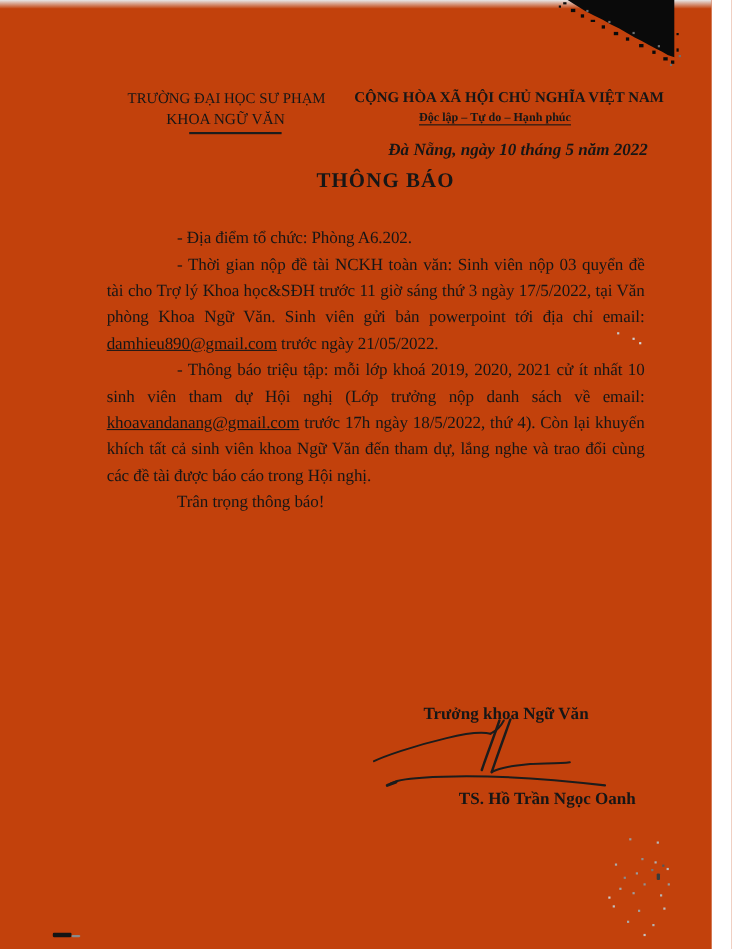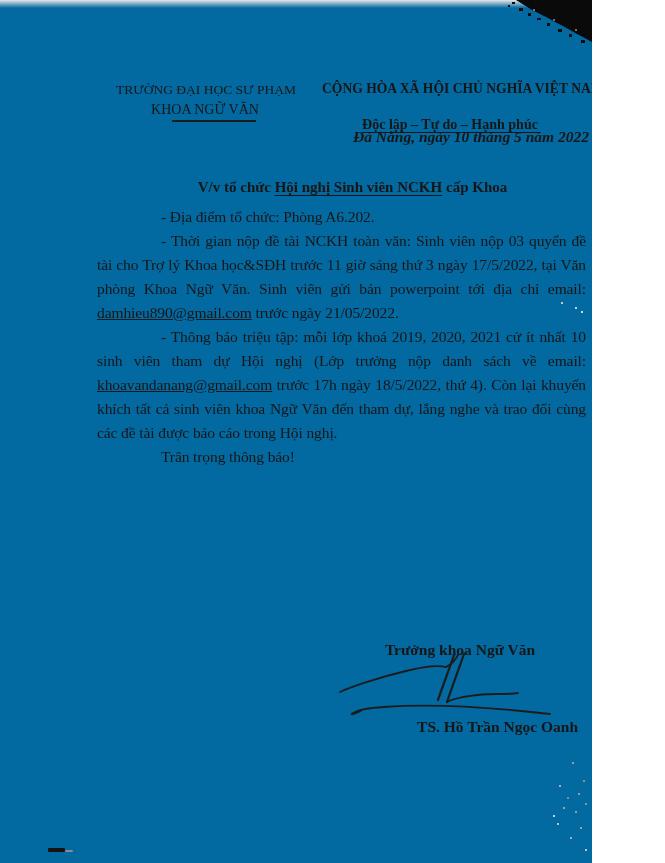--- a/index.html
+++ b/index.html
@@ -1,20 +1,20 @@
 <!DOCTYPE html>
 <html><head>
 <meta charset="utf-8">
 <style>
   html, body { margin: 0; padding: 0; background: #ffffff; }
   .page {
     position: relative;
-    width: 592px;
+    width: 647px;
     height: 863px;
-    background: #0369a1;
+    background: #c2410c;
     overflow: hidden;
     font-family: "Liberation Serif", "DejaVu Serif", serif;
     color: #161616;
   }
   .top-shade {
     position: absolute; top: 0; left: 0; width: 100%; height: 8px;
     background: linear-gradient(#e7e7e7, rgba(255,255,255,0));
     pointer-events: none;
   }
   
@@ -27,21 +27,21 @@
   .hdr-left .rule {
     width: 84px; height: 2px; background: #1c1c1c;
     margin: 2px auto 0 auto; transform: translateX(9px);
   }
   .hdr-right {
     position: absolute; left: 322px; top: 80px; width: 256px;
     text-align: center; line-height: 1.3;
   }
   .hdr-right .l1 { font-size: 13.6px; font-weight: 700; white-space: nowrap; }
   .hdr-right .l2 {
-    font-size: 14px; font-weight: 700; margin-top: 18px;
+    font-size: 11px; font-weight: 700; margin-top: 2px;
     text-decoration: underline; text-underline-offset: 3px; white-space: nowrap;
   }
   .dateline {
     position: absolute; left: 353px; top: 128px; width: 225px;
     text-align: center; font-style: italic; font-weight: 700;
     font-size: 15.5px; white-space: nowrap;
   }
   
   .doc-title {
     position: absolute; left: 97px; top: 154px; width: 489px;
@@ -118,21 +118,21 @@
     <div class="rule"></div>
   </div>
 
   <div class="hdr-right">
     <div class="l1">CỘNG HÒA XÃ HỘI CHỦ NGHĨA VIỆT NAM</div>
     <div class="l2">Độc lập – Tự do – Hạnh phúc</div>
   </div>
 
   <div class="dateline">Đà Nẵng, ngày 10 tháng 5 năm 2022</div>
 
-  <div class="doc-sub"><span>V/v tổ chức </span><span class="u-seg">Hội nghị Sinh viên NCKH</span><span> cấp Khoa</span></div>
+  <div class="doc-title">THÔNG BÁO</div>
 
   <div class="body-text">
     <p>- Địa điểm tổ chức: Phòng A6.202.</p>
     <p><span>- Thời gian nộp đề tài NCKH toàn văn: Sinh viên nộp 03 quyển đề tài cho Trợ lý Khoa học&amp;SĐH trước 11 giờ sáng thứ 3 ngày 17/5/2022, tại Văn phòng Khoa Ngữ Văn. Sinh viên gửi bản powerpoint tới địa chỉ email: </span><span class="email">damhieu890@gmail.com</span><span> trước ngày 21/05/2022.</span></p>
     <p><span>- Thông báo triệu tập: mỗi lớp khoá 2019, 2020, 2021 cử ít nhất 10 sinh viên tham dự Hội nghị (Lớp trưởng nộp danh sách về email: </span><span class="email">khoavandanang@gmail.com</span><span> trước 17h ngày 18/5/2022, thứ 4). Còn lại khuyến khích tất cả sinh viên khoa Ngữ Văn đến tham dự, lắng nghe và trao đổi cùng các đề tài được báo cáo trong Hội nghị.</span></p>
     <p>Trân trọng thông báo!</p>
   </div>
 
   <div class="sig-title">Trưởng khoa Ngữ Văn</div>
   <svg class="sig-svg" viewBox="0 0 244 70">

